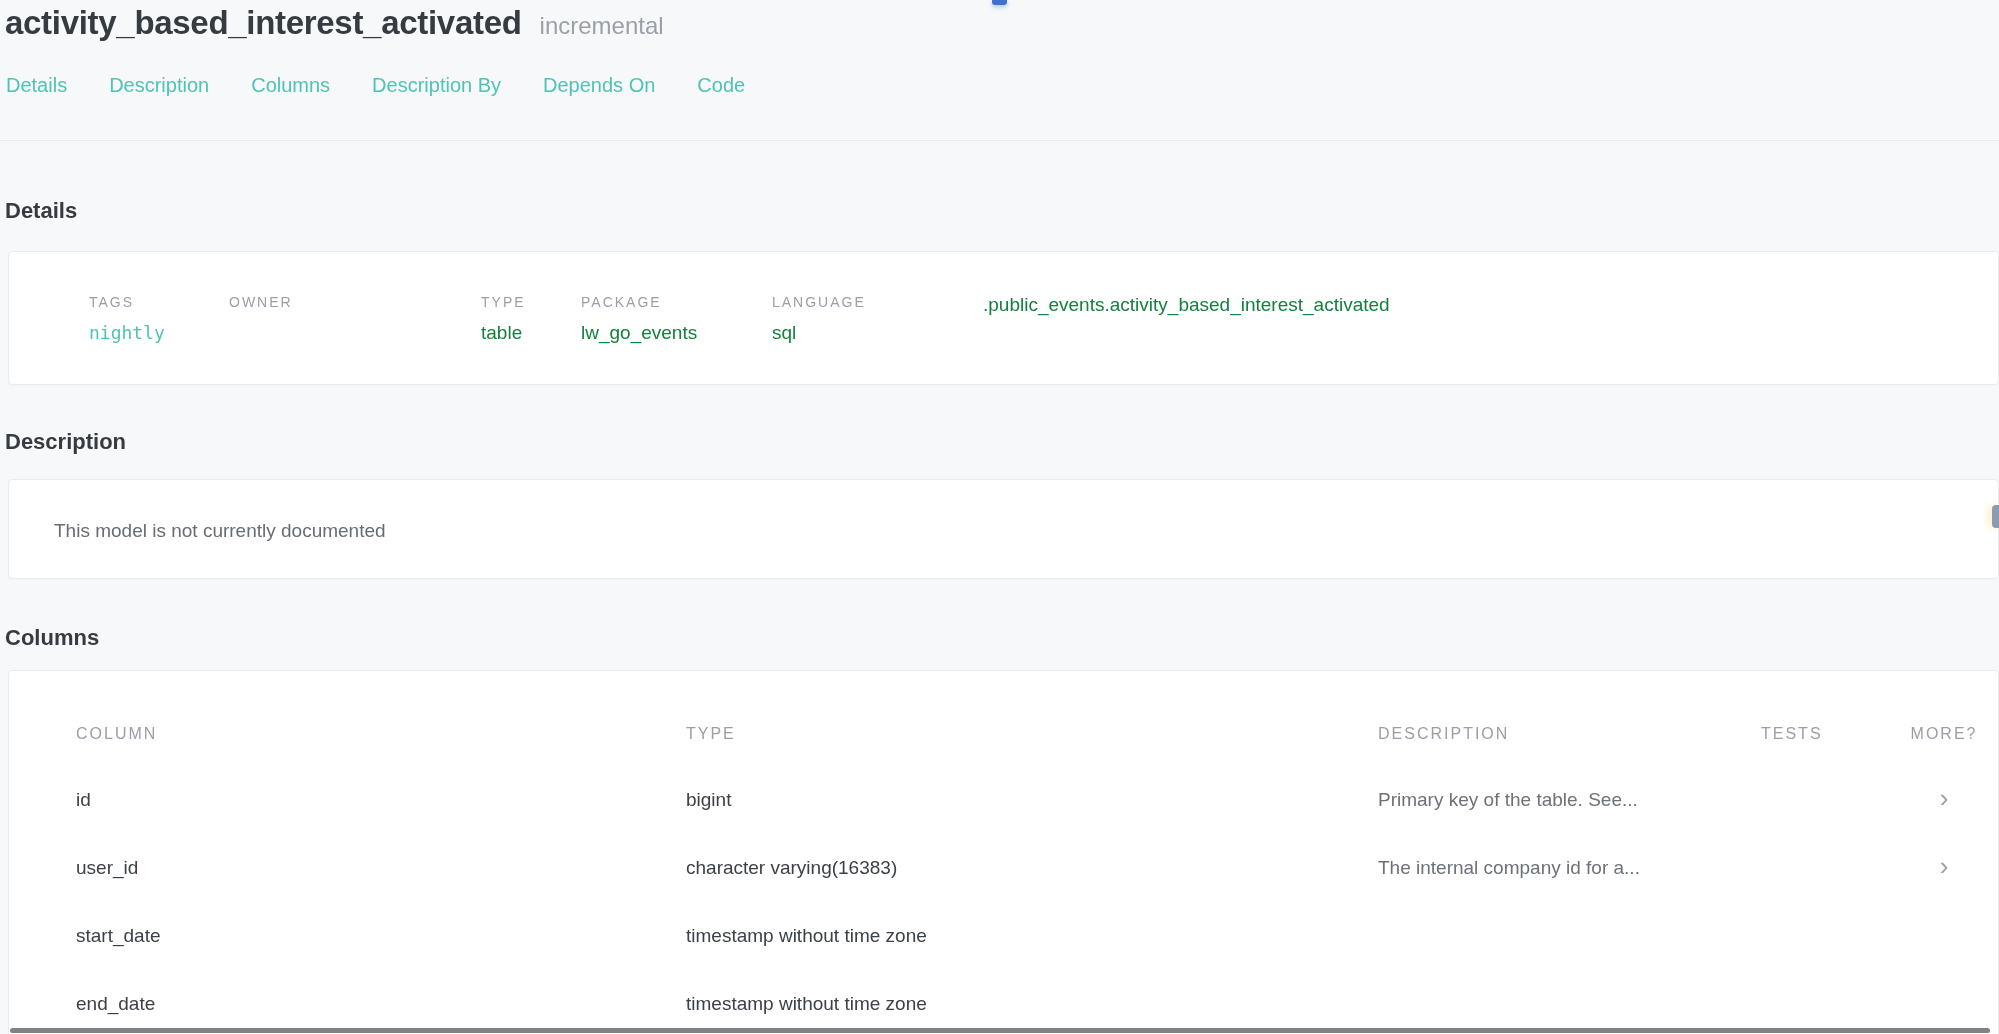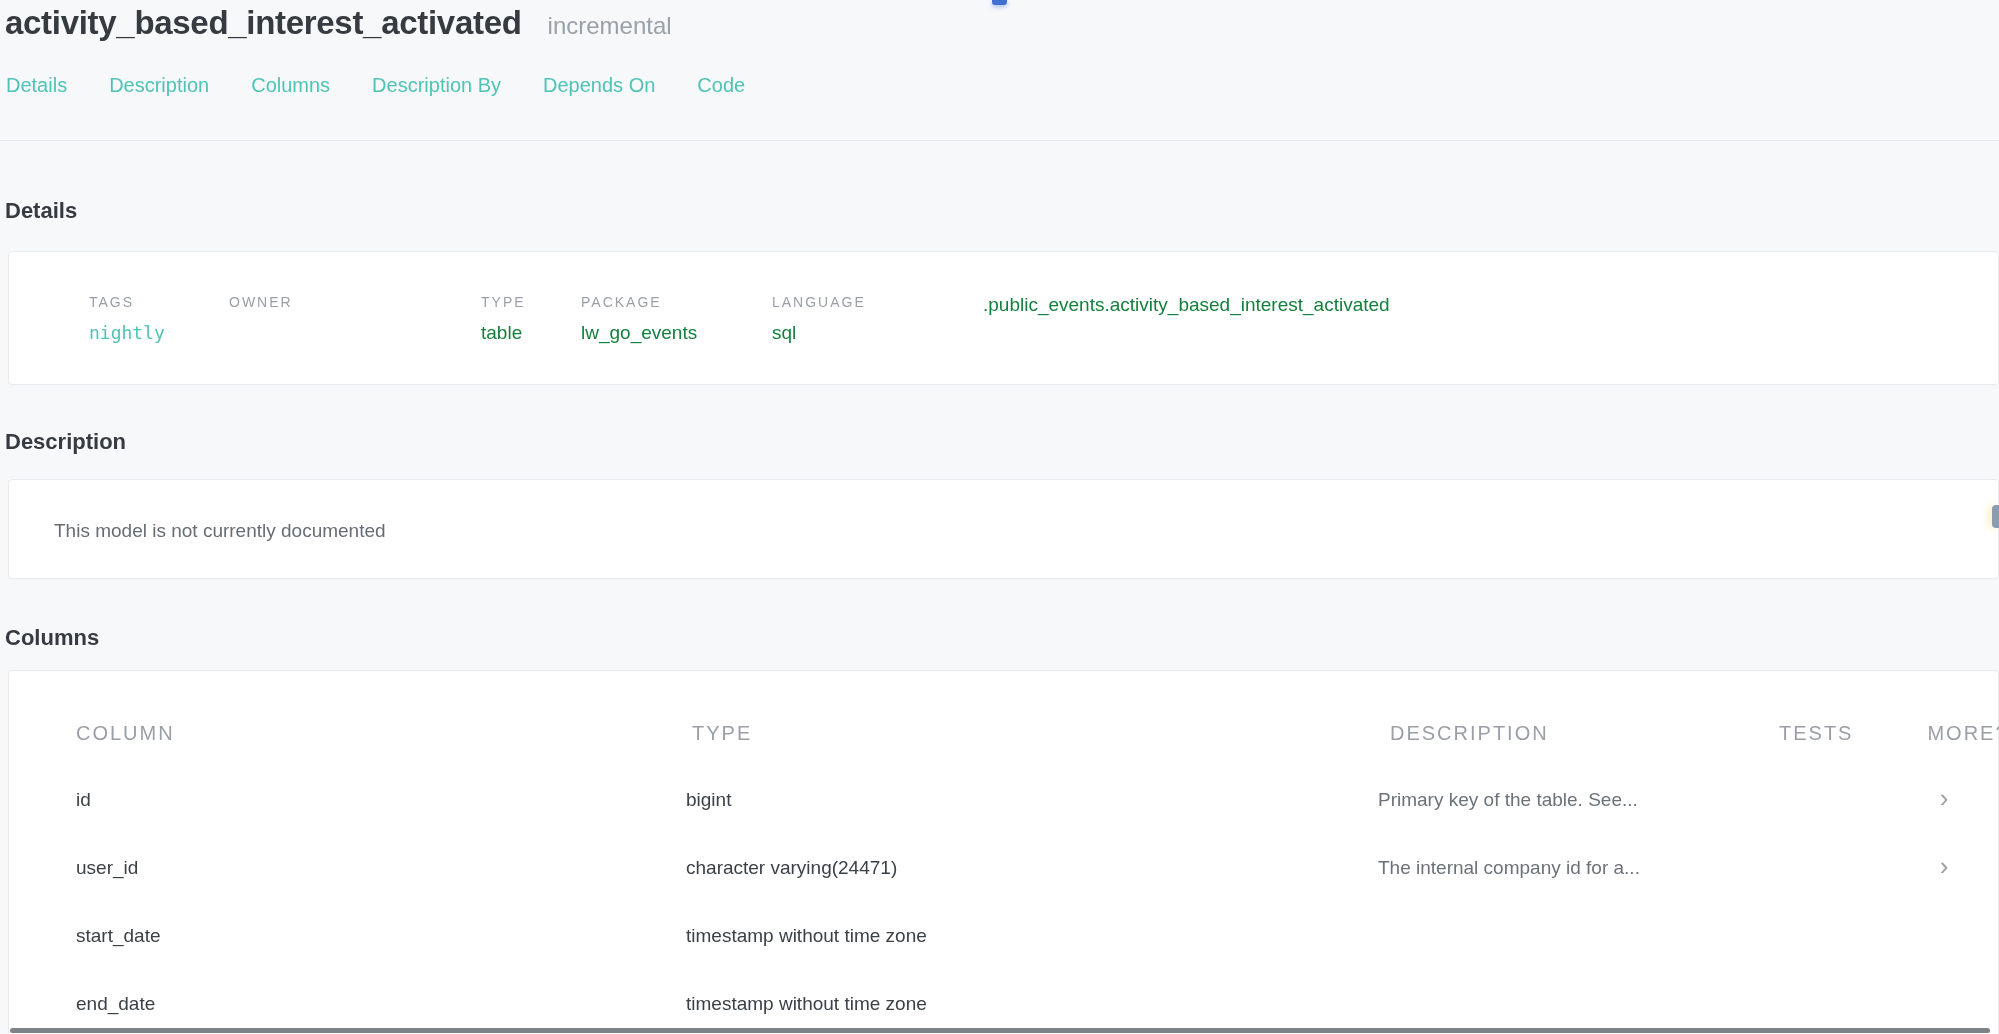--- a/index.html
+++ b/index.html
@@ -21,21 +21,21 @@
     border-radius:0 0 3px 3px;
     box-shadow:0 2px 4px rgba(130,170,235,.7);
   }
 
   header { padding:3px 0 0 5px; }
   .title {
     display:inline;
     font-size:33px; font-weight:bold; color:#363b41;
     letter-spacing:-0.3px; line-height:40px;
   }
-  .badge { font-size:24px; color:#9aa0a8; margin-left:26px; }
+  .badge { font-size:24px; color:#9aa0a8; margin-left:18px; }
 
   nav {
     display:flex; gap:42px;
     padding-left:6px; margin-top:31px;
     font-size:20px; line-height:23px;
   }
   nav a { color:#4fc3b6; text-decoration:none; cursor:pointer; }
 
   .nav-divider {
     margin-top:43px;
@@ -92,24 +92,23 @@
   }
 
   
   .columns-card { margin-top:19px; height:430px; padding:55px 0 0 0; }
   .tbl-header, .tbl-row {
     display:grid;
     grid-template-columns:610px 692px 383px 128px 110px;
     padding-left:67px;
   }
   .tbl-header {
-    font-size:20px; color:#9a9fa7;
+    font-size:16px; color:#9a9fa7;
     letter-spacing:2px; text-transform:uppercase;
     line-height:15px;
-    gap:6px;
   }
   .tbl-rows { margin-top:25px; }
   .tbl-row { height:68px; align-items:center; font-size:19px; cursor:pointer; }
   .cell-desc { color:#6b7279; }
   .cell-tests { color:#6b7279; }
   .cell-more { text-align:center; }
   .th-more { text-align:center; }
   .chevron { font-size:26px; line-height:20px; color:#9aa0a6; font-weight:normal; }
 
   
@@ -190,21 +189,21 @@
     <div class="tbl-row">
       <div>id</div>
       <div>bigint</div>
       <div class="cell-desc">Primary key of the table. See...</div>
       <div class="cell-tests"></div>
       <div class="cell-more"><span class="chevron">›</span></div>
     </div>
 
     <div class="tbl-row">
       <div>user_id</div>
-      <div>character varying(24471)</div>
+      <div>character varying(16383)</div>
       <div class="cell-desc">The internal company id for a...</div>
       <div class="cell-tests"></div>
       <div class="cell-more"><span class="chevron">›</span></div>
     </div>
 
     <div class="tbl-row">
       <div>start_date</div>
       <div>timestamp without time zone</div>
       <div class="cell-desc"></div>
       <div class="cell-tests"></div>

